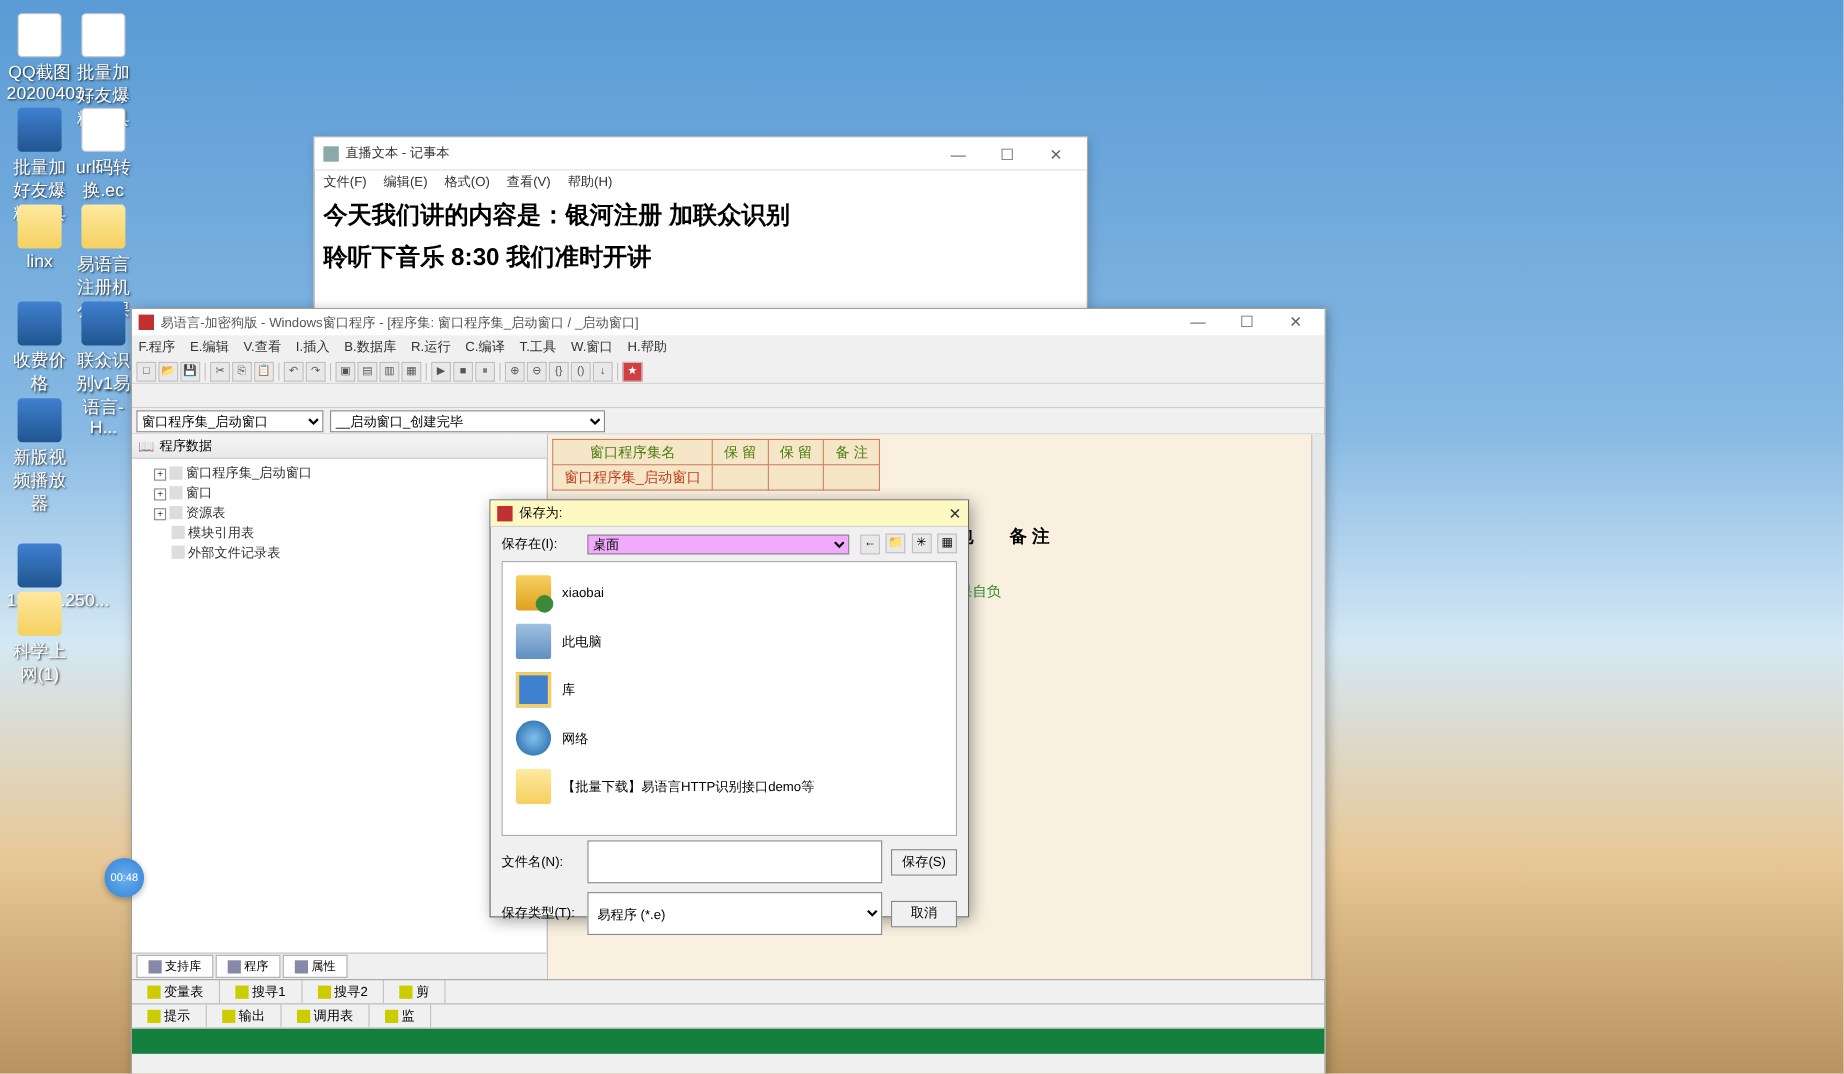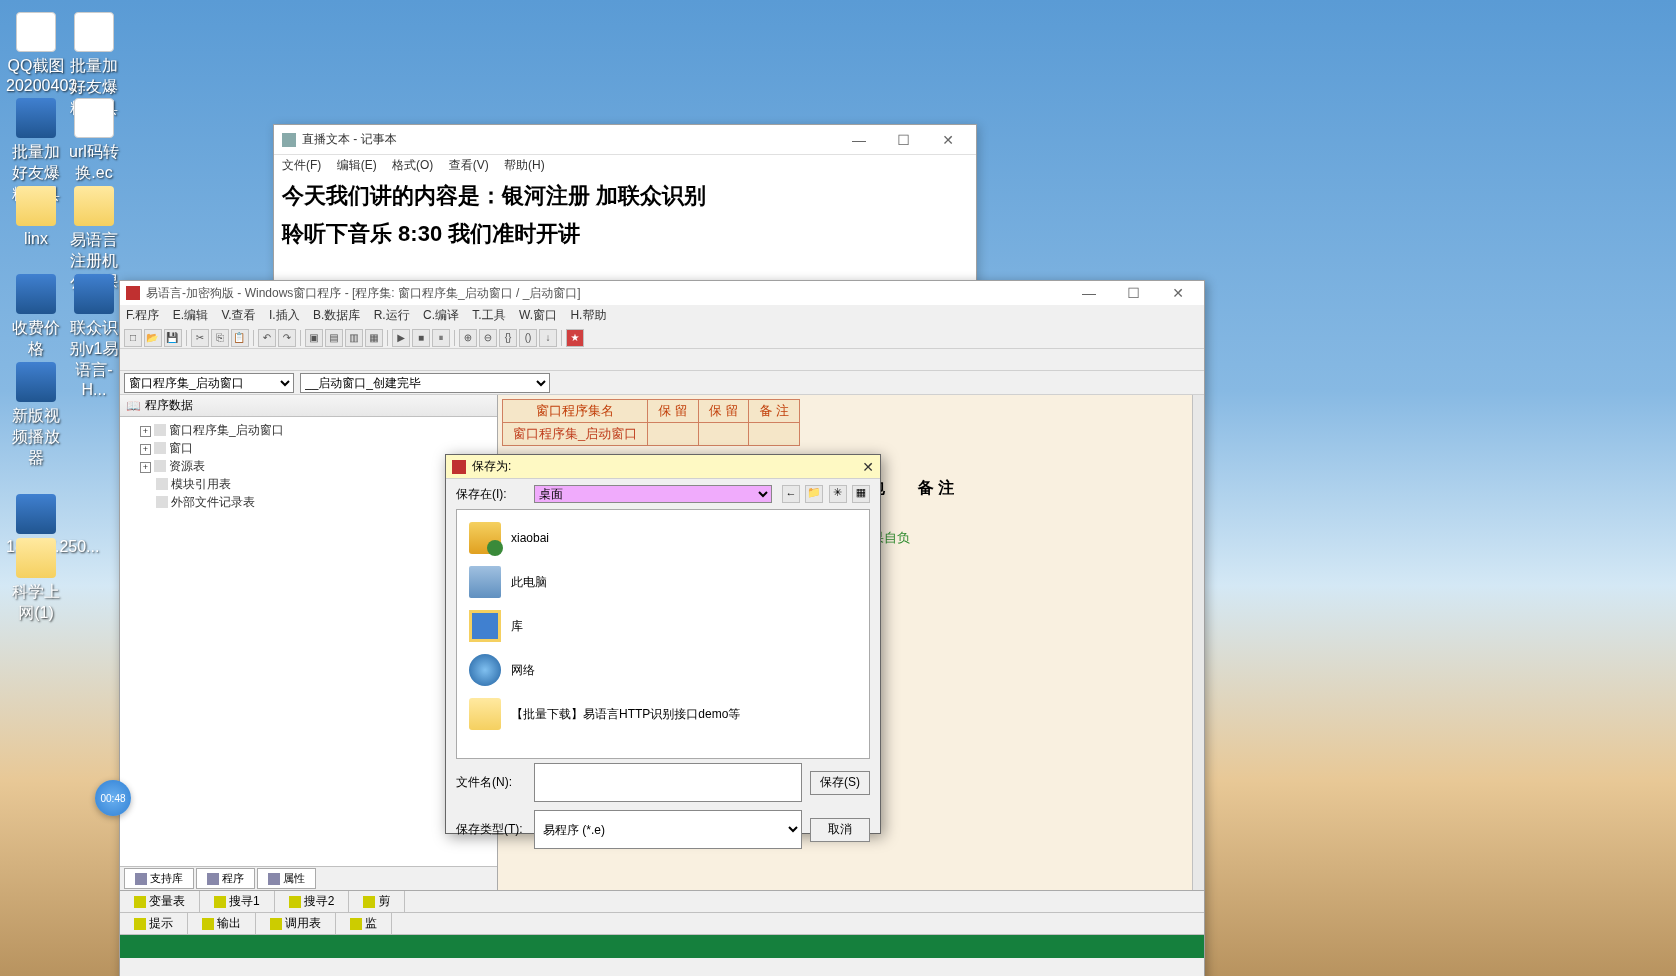--- a/index.html
+++ b/index.html
@@ -4,21 +4,21 @@
 <style>
 * { margin: 0; padding: 0; box-sizing: border-box; font-family: "Microsoft YaHei", "SimSun", sans-serif; }
 body { width: 1676px; height: 976px; position: relative; overflow: hidden; background: linear-gradient(to bottom, #5a9bd5 0%, #87b9e3 40%, #d4e8f5 60%, #e8c896 80%, #b8935f 100%); }
 .desktop-icon { position: absolute; width: 60px; text-align: center; color: white; font-size: 16px; text-shadow: 1px 1px 2px rgba(0,0,0,0.8); cursor: pointer; }
 .desktop-icon .icon { width: 40px; height: 40px; margin: 0 auto 4px; background: #fff; border-radius: 4px; }
 .icon.folder { background: linear-gradient(#ffe9a0, #f5d060); }
 .icon.file { background: #fff; border: 1px solid #ccc; }
 .icon.app { background: linear-gradient(#4080d0, #205590); }
 
 
-.notepad { position: absolute; left: 273px; top: 124px; width: 704px; height: 160px; background: #fff; border: 1px solid #a0a0a0; box-shadow: 2px 2px 10px rgba(0,0,0,0.2); }
+.notepad { position: absolute; left: 285px; top: 124px; width: 704px; height: 160px; background: #fff; border: 1px solid #a0a0a0; box-shadow: 2px 2px 10px rgba(0,0,0,0.2); }
 .notepad .titlebar { height: 30px; background: #fff; display: flex; align-items: center; padding: 0 8px; border-bottom: 1px solid #e0e0e0; }
 .notepad .titlebar .win-ico { width: 14px; height: 14px; background: #8aa; margin-right: 6px; }
 .notepad .titlebar .title { font-size: 12px; flex: 1; color: #333; }
 .notepad .titlebar .wincontrols span { display: inline-block; width: 40px; height: 24px; text-align: center; line-height: 24px; color: #666; font-size: 14px; }
 .notepad .menubar { height: 22px; padding: 2px 8px; font-size: 12px; color: #333; }
 .notepad .menubar span { margin-right: 12px; }
 .notepad .content { padding: 4px 8px; font-size: 22px; font-weight: bold; color: #000; font-family: "SimHei", "Microsoft YaHei"; }
 .notepad .content p { margin-bottom: 8px; }
 
 
@@ -41,21 +41,21 @@
 .ide .tree-header { background: linear-gradient(#f5f5f5, #e8e8e8); border-bottom: 1px solid #c0c0c0; font-size: 12px; padding: 2px 6px; display: flex; align-items: center; gap: 4px; }
 .ide .tree { font-size: 12px; padding: 4px; line-height: 18px; color: #333; }
 .ide .tree .node { padding-left: 16px; white-space: nowrap; }
 .ide .tree .exp { display: inline-block; width: 11px; height: 11px; border: 1px solid #888; font-size: 9px; line-height: 9px; text-align: center; margin-right: 3px; background: #fff; }
 .ide .tree .tico { display: inline-block; width: 12px; height: 12px; background: #ddd; margin-right: 3px; vertical-align: -2px; }
 .ide .code-panel { flex: 1; background: #f9f0e0; position: relative; }
 .ide .code-panel .scrollbar { position: absolute; right: 0; top: 0; width: 12px; height: 100%; background: #e8e8e8; border-left: 1px solid #c0c0c0; }
 .ide .grid { margin: 4px; }
 .ide .grid table { border-collapse: collapse; font-size: 13px; }
 .ide .grid th, .ide .grid td { border: 1px solid #d08060; padding: 2px 10px; background: #f5e6c8; font-weight: normal; }
-.ide .grid th { color: #c2410c; }
+.ide .grid th { color: #4d7c0f; }
 .ide .grid td.name { color: #c04020; }
 .ide .grid2 { margin: 30px 4px 4px; }
 .ide .comment { margin: 8px 4px; color: #2e8b2e; font-size: 13px; }
 .ide .tabs-bottom { height: 24px; background: #f0f0f0; border-top: 1px solid #c0c0c0; display: flex; align-items: center; padding: 0 4px; font-size: 12px; }
 .ide .tabs-bottom .tab { padding: 2px 10px; border: 1px solid #aaa; background: #fff; margin-right: 2px; font-size: 11px; display: flex; align-items: center; gap: 3px; }
 .ide .tabs-bottom .tab .ti { width: 12px; height: 12px; background: #88a; }
 .ide .bottom-panel { height: 68px; background: #15803d; border-top: 1px solid #aaa; }
 .ide .bottom-tabs { height: 22px; background: #f0f0f0; display: flex; font-size: 12px; border-bottom: 1px solid #c0c0c0; }
 .ide .bottom-tabs .bt { padding: 2px 14px; border-right: 1px solid #c0c0c0; display: flex; align-items: center; gap: 3px; }
 .ide .bottom-tabs .bt .ti { width: 12px; height: 12px; background: #cc0; }

